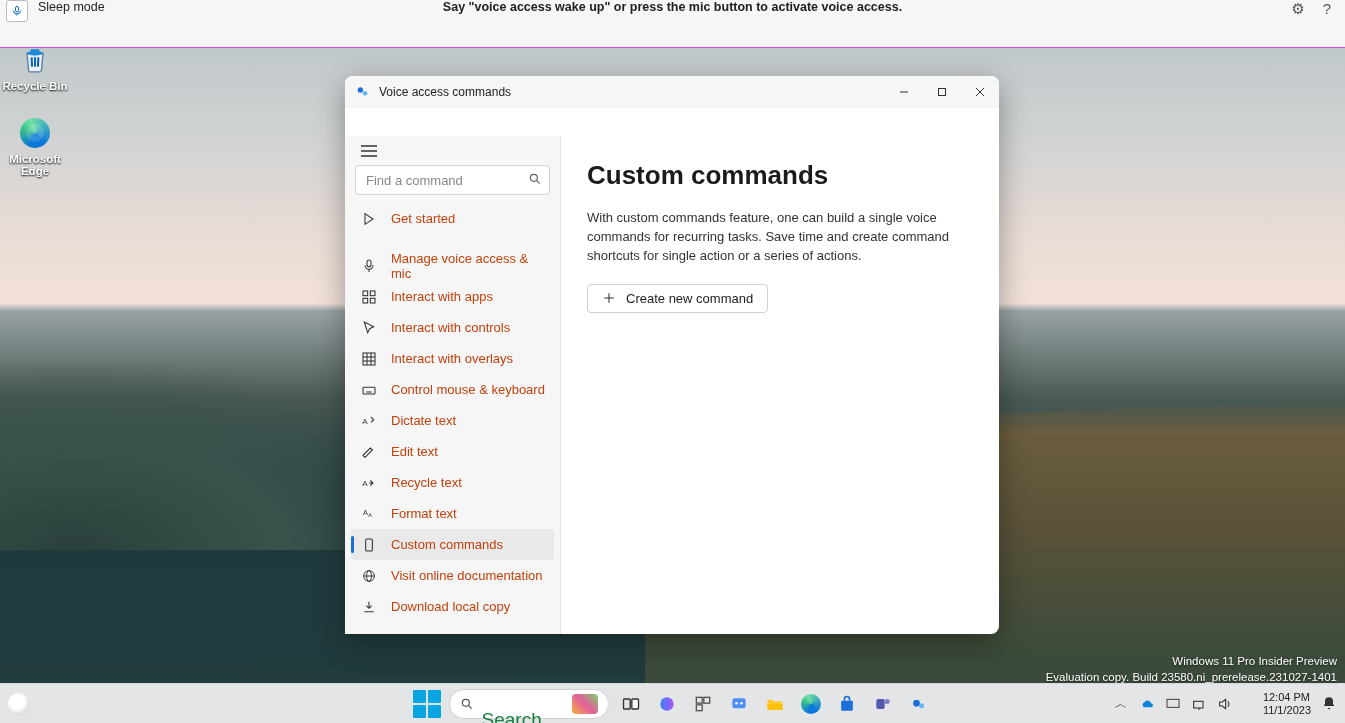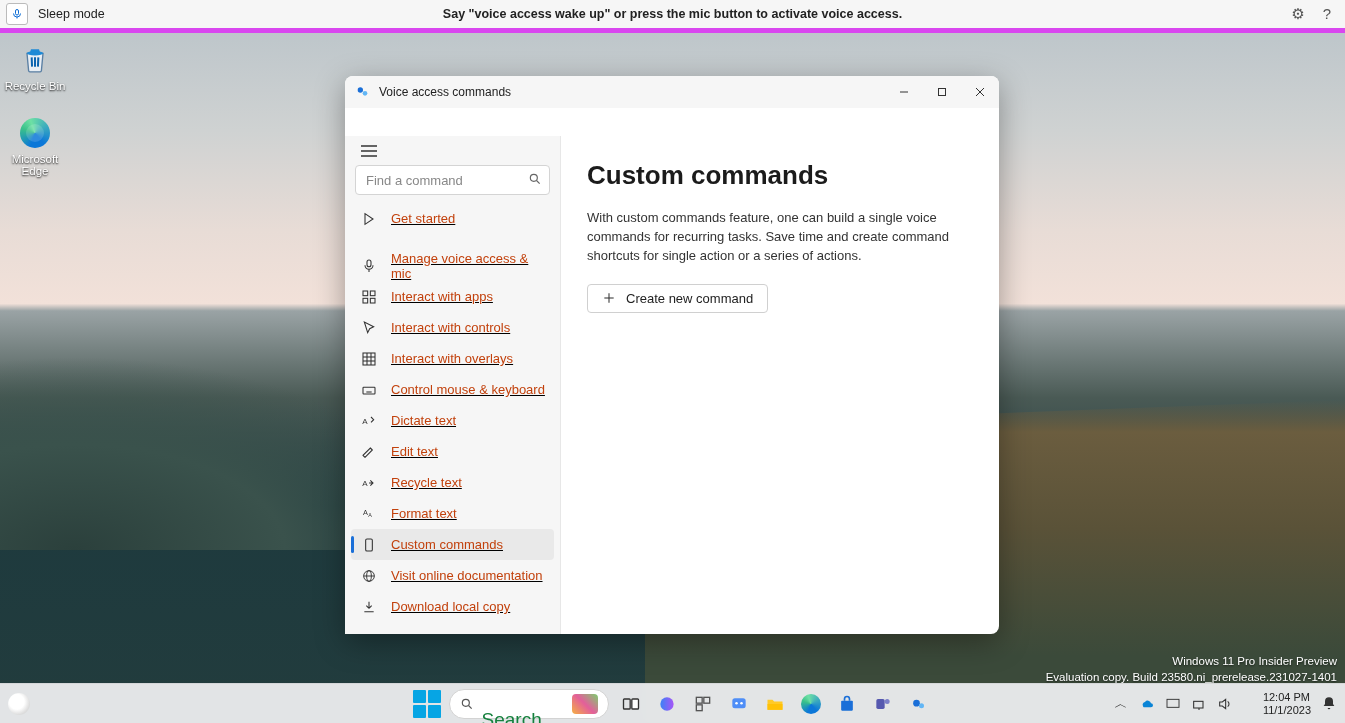--- a/index.html
+++ b/index.html
@@ -22,35 +22,35 @@
   }
   .wall-hill2 {
     position:absolute; right:0; top:400px; width:700px; height:320px;
     background: linear-gradient(to bottom, transparent 0%, #6b5d3f 10%, #5a5238 40%, #3b4a3a 80%);
     clip-path: polygon(0% 20%, 40% 5%, 100% 0%, 100% 100%, 0% 100%);
     z-index:0;
   }
 
   
   .va-bar {
-    position: absolute; top:0; left:0; right:0; height:33px;
-    background:#f6f6f6; border-bottom:5px solid #d946ef;
-    display:flex; align-items:center; z-index:5;
+    position: absolute; top:0; left:0; right:0; height:48px;
+    background:#f6f6f6; border-bottom:1px solid #d946ef;
+    display:flex; z-index:5;
   }
   .va-mic-btn { width:22px; height:22px; margin-left:6px; border:1px solid #bbb; border-radius:3px; display:flex; align-items:center; justify-content:center; background:#fff; cursor:pointer;}
   .va-mic-svg { width:12px; height:12px; stroke:#0a6cd6; fill:none; stroke-width:2;}
   .va-status { margin-left:10px; font-size:12.5px; color:#222;}
   .va-hint { position:absolute; left:50%; transform:translateX(-50%); font-size:12.5px; color:#222; font-weight:600;}
   .va-right { margin-left:auto; display:flex; gap:18px; padding-right:14px; color:#555;}
   .va-right span { cursor:pointer; font-size:15px;}
 
   
   .dicon { position:absolute; width:70px; text-align:center; z-index:1; cursor:pointer;}
   .dicon .glyph { width:36px; height:36px; margin:0 auto 2px; display:flex; align-items:center; justify-content:center;}
-  .dicon .lbl { color:#fff; font-size:11.5px; text-shadow:0 1px 2px #000;}
+  .dicon .lbl { color:#fff; font-size:11.5px; text-shadow:0 1px 2px #000;font-weight:bold;}
   .recycle { left:0px; top:42px;}
   .edge { left:0px; top:115px;}
   .edge-circle {
     width:30px;height:30px;border-radius:50%;
     background: conic-gradient(from 200deg, #0b77d8, #3ac18a 90deg, #6de0a4 140deg, #0b77d8 300deg);
     position:relative;
   }
   .edge-circle::after{content:"";position:absolute;inset:6px;border-radius:50%;background:rgba(255,255,255,.15);}
 
   
@@ -59,21 +59,21 @@
     background:#fff; border-radius:8px; box-shadow:0 8px 30px rgba(0,0,0,.35);
     display:flex; flex-direction:column; z-index:4;gap:28px;
   }
   .titlebar { height:32px; display:flex; align-items:center; padding-left:10px; background:#f6f6f6; border-radius:8px 8px 0 0;}
   .title-icon { width:16px;height:16px; margin-right:8px; display:inline-flex;}
   .title-txt { font-size:12px; color:#222;}
   .title-controls { margin-left:auto; display:flex;}
   .title-controls div { width:38px; height:32px; display:flex;align-items:center;justify-content:center; font-size:12px; color:#333; cursor:pointer;}
 
   .body { flex:1; display:flex; min-height:0;}
-  .sidebar { width:216px; border-right:1px solid #e7e7e7; background:#f6f6f6; display:flex; flex-direction:column; padding:6px 6px 12px;text-decoration:underline;}
+  .sidebar { width:216px; border-right:1px solid #e7e7e7; background:#f6f6f6; display:flex; flex-direction:column; padding:6px 6px 12px;}
   .hamburger { width:28px;height:28px; margin:2px 0 6px 4px; display:flex;align-items:center;justify-content:center; cursor:pointer; border-radius:4px;}
   .searchbox { position:relative; margin:2px 4px 8px;}
   .searchbox input {
     width:100%; height:30px; border:1px solid #d4d4d4; border-radius:4px;
     padding:0 28px 0 10px; font-size:13px; background:#fff; color:#333;
   }
   .searchbox input::placeholder{color:#888;}
   .search-icon { position:absolute; right:8px; top:7px; width:14px; height:14px; stroke:#666; fill:none; stroke-width:2;}
   .nav { display:flex; flex-direction:column; gap:0; flex:1;}
   .nav-item {

